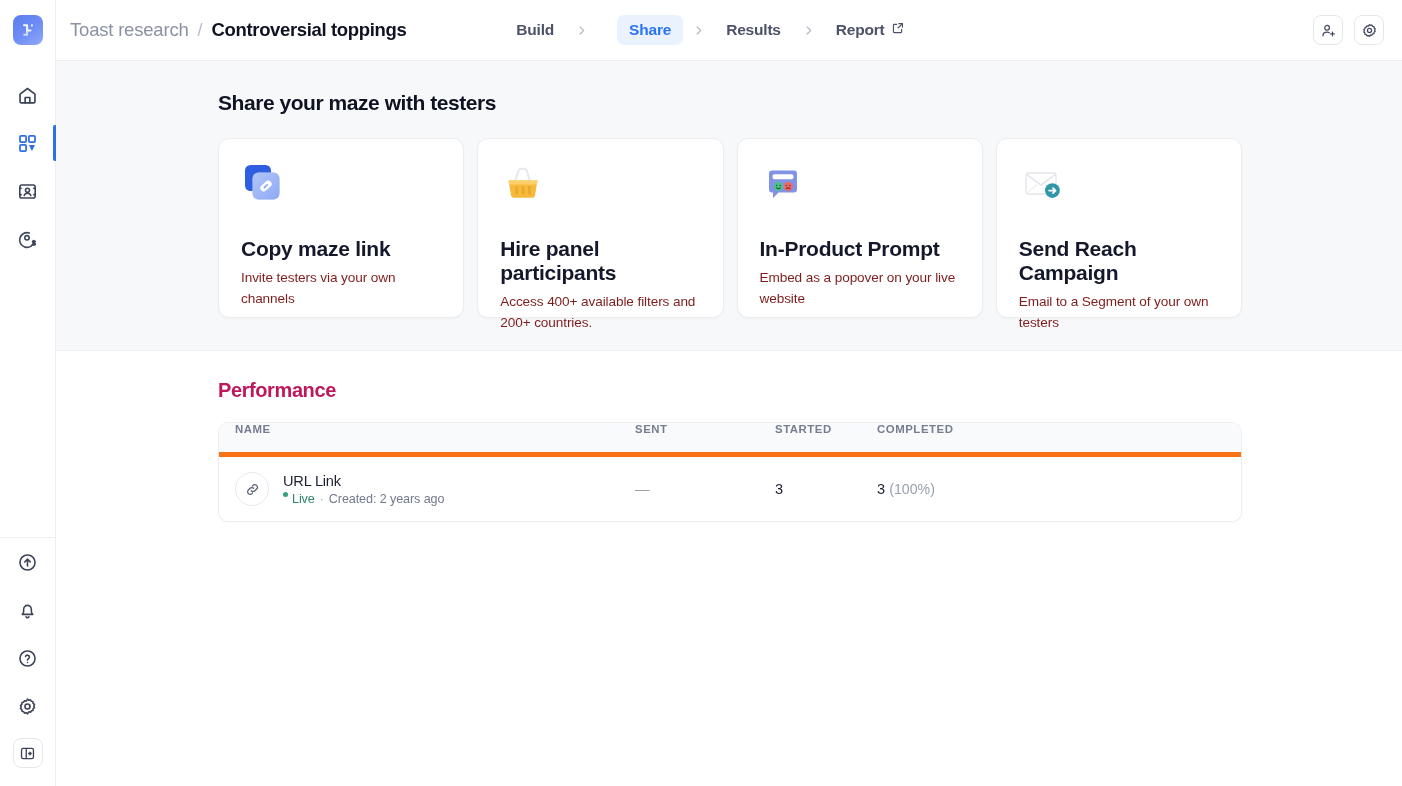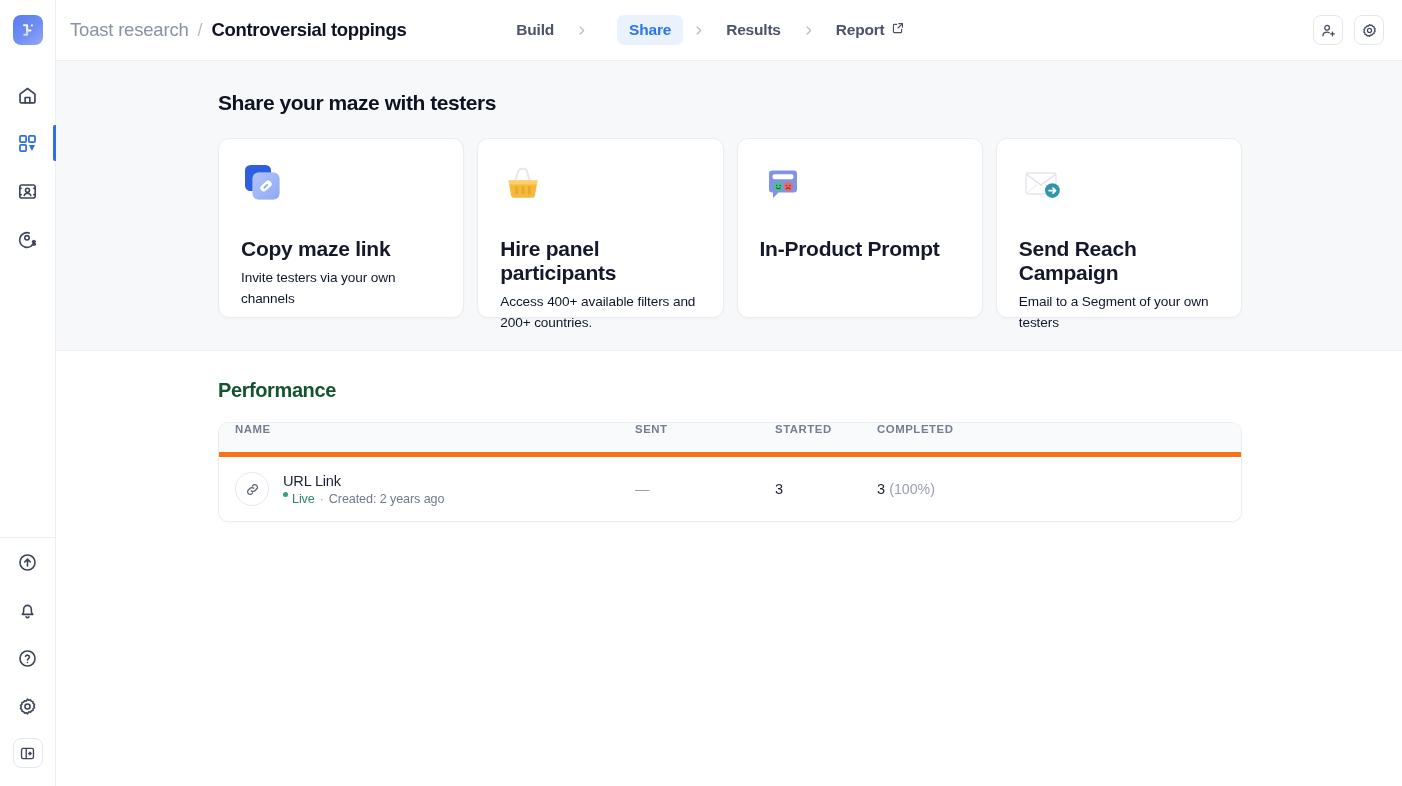--- a/index.html
+++ b/index.html
@@ -96,24 +96,24 @@
   }
   .cards { display: flex; gap: 13px; }
   .card {
     flex: 1 1 0; background: #ffffff; border: 1px solid #ebedf1; border-radius: 11px;
     padding: 22px 22px 20px 22px; cursor: pointer; min-width: 0;
     box-shadow: 0 1px 2px rgba(16,24,40,0.03);
     height: 180px;
   }
   .card-icon { height: 48px; margin-bottom: 28px; display: flex; align-items: flex-start; }
   .card-title { font-size: 21px; font-weight: 700; color: #14182a; letter-spacing: -0.25px; margin-bottom: 7px; }
-  .card-desc { font-size: 13.6px; color: #0f172a; line-height: 1.52; letter-spacing: -0.1px; }
+  .card-desc { font-size: 13.6px; color: #7f1d1d; line-height: 1.52; letter-spacing: -0.1px; }
 
   .perf-section { padding: 28px 0 0 0; background: #ffffff; }
-  .perf-title { font-size: 20px; font-weight: 700; color: #14532d; letter-spacing: -0.4px; margin-bottom: 20px; }
+  .perf-title { font-size: 20px; font-weight: 700; color: #be185d; letter-spacing: -0.4px; margin-bottom: 20px; }
 
   .table {
     border: 1px solid #ebedf1; border-radius: 10px; overflow: hidden; background: #fff;
     box-shadow: 0 1px 2px rgba(16,24,40,0.03);
   }
   .thead {
     display: flex; align-items: flex-start; height: 34px;
     background: #f9fafb; border-bottom: 5px solid #f97316;
     padding: 0 16px;
   }
@@ -356,20 +356,21 @@
                   <rect x="12.6" y="13.2" width="20.8" height="5" rx="1.6" fill="#ffffff"></rect>
                   <circle cx="18.4" cy="25.4" r="4.6" fill="#4fc08a"></circle>
                   <circle cx="28.2" cy="25.4" r="4.6" fill="#ea6b6b"></circle>
                   <path d="M16.6 24.4h0.1M20.1 24.4h0.1" stroke="#1e5f42" stroke-width="1.5" stroke-linecap="round"></path>
                   <path d="M16.6 26.9a2.4 2.4 0 0 0 3.6 0" stroke="#1e5f42" stroke-width="1.3" stroke-linecap="round" fill="none"></path>
                   <path d="M26.4 24.4h0.1M29.9 24.4h0.1" stroke="#8a2f2f" stroke-width="1.5" stroke-linecap="round"></path>
                   <path d="M26.4 27.6a2.4 2.4 0 0 1 3.6 0" stroke="#8a2f2f" stroke-width="1.3" stroke-linecap="round" fill="none"></path>
                 </svg>
               </div>
               <div class="card-title">In-Product Prompt</div>
+              <div class="card-desc">Embed as a popover on your live website</div>
             </div>
 
             <div class="card">
               <div class="card-icon">
                 <svg width="50" height="46" viewBox="0 0 50 46" fill="none">
                   <rect x="7" y="12" width="30" height="21" rx="2.6" fill="#ffffff" stroke="#e3e5ea" stroke-width="1.3"></rect>
                   <path d="M7.6 13.4 22 24.2l14.4-10.8" stroke="#e3e5ea" stroke-width="1.6" fill="none" stroke-linejoin="round"></path>
                   <path d="M7.6 32.2 18 23.4M36.4 32.2 26 23.4" stroke="#f0f1f4" stroke-width="1.3"></path>
                   <circle cx="33.4" cy="29.6" r="7.4" fill="#2f97a8"></circle>
                   <path d="M30.2 29.6h6.2M34.1 27.2l2.4 2.4-2.4 2.4" stroke="#ffffff" stroke-width="1.9" stroke-linecap="round" stroke-linejoin="round" fill="none"></path>

